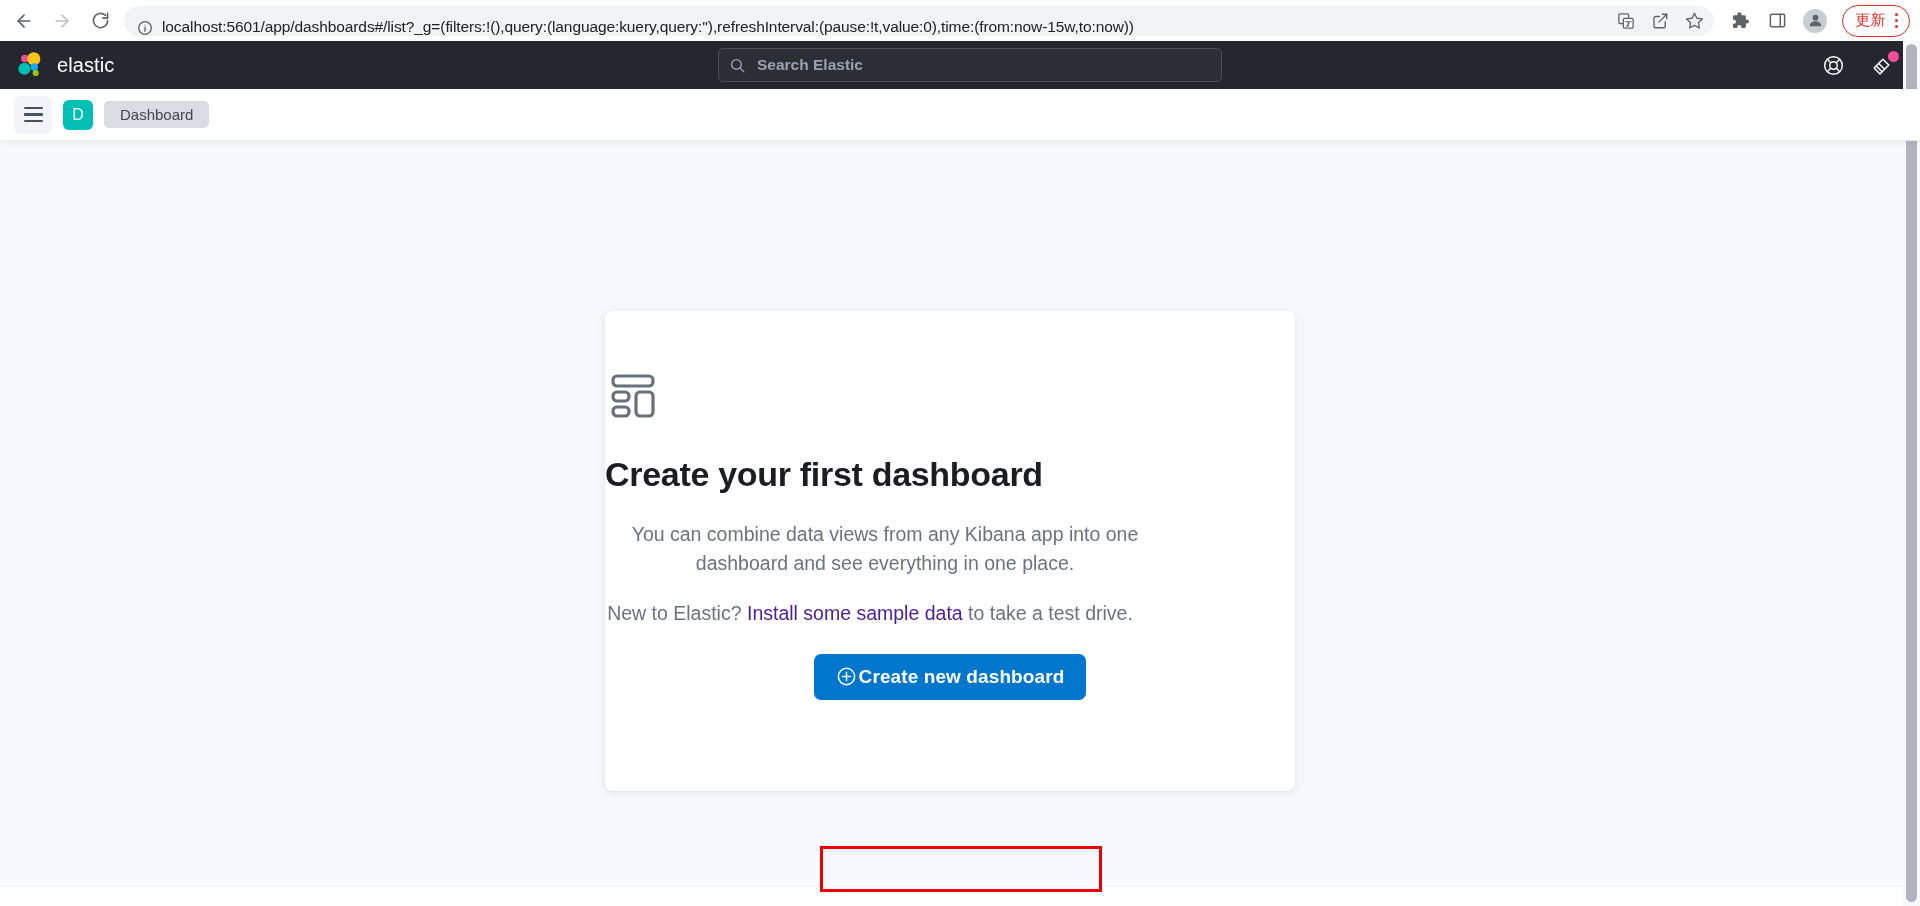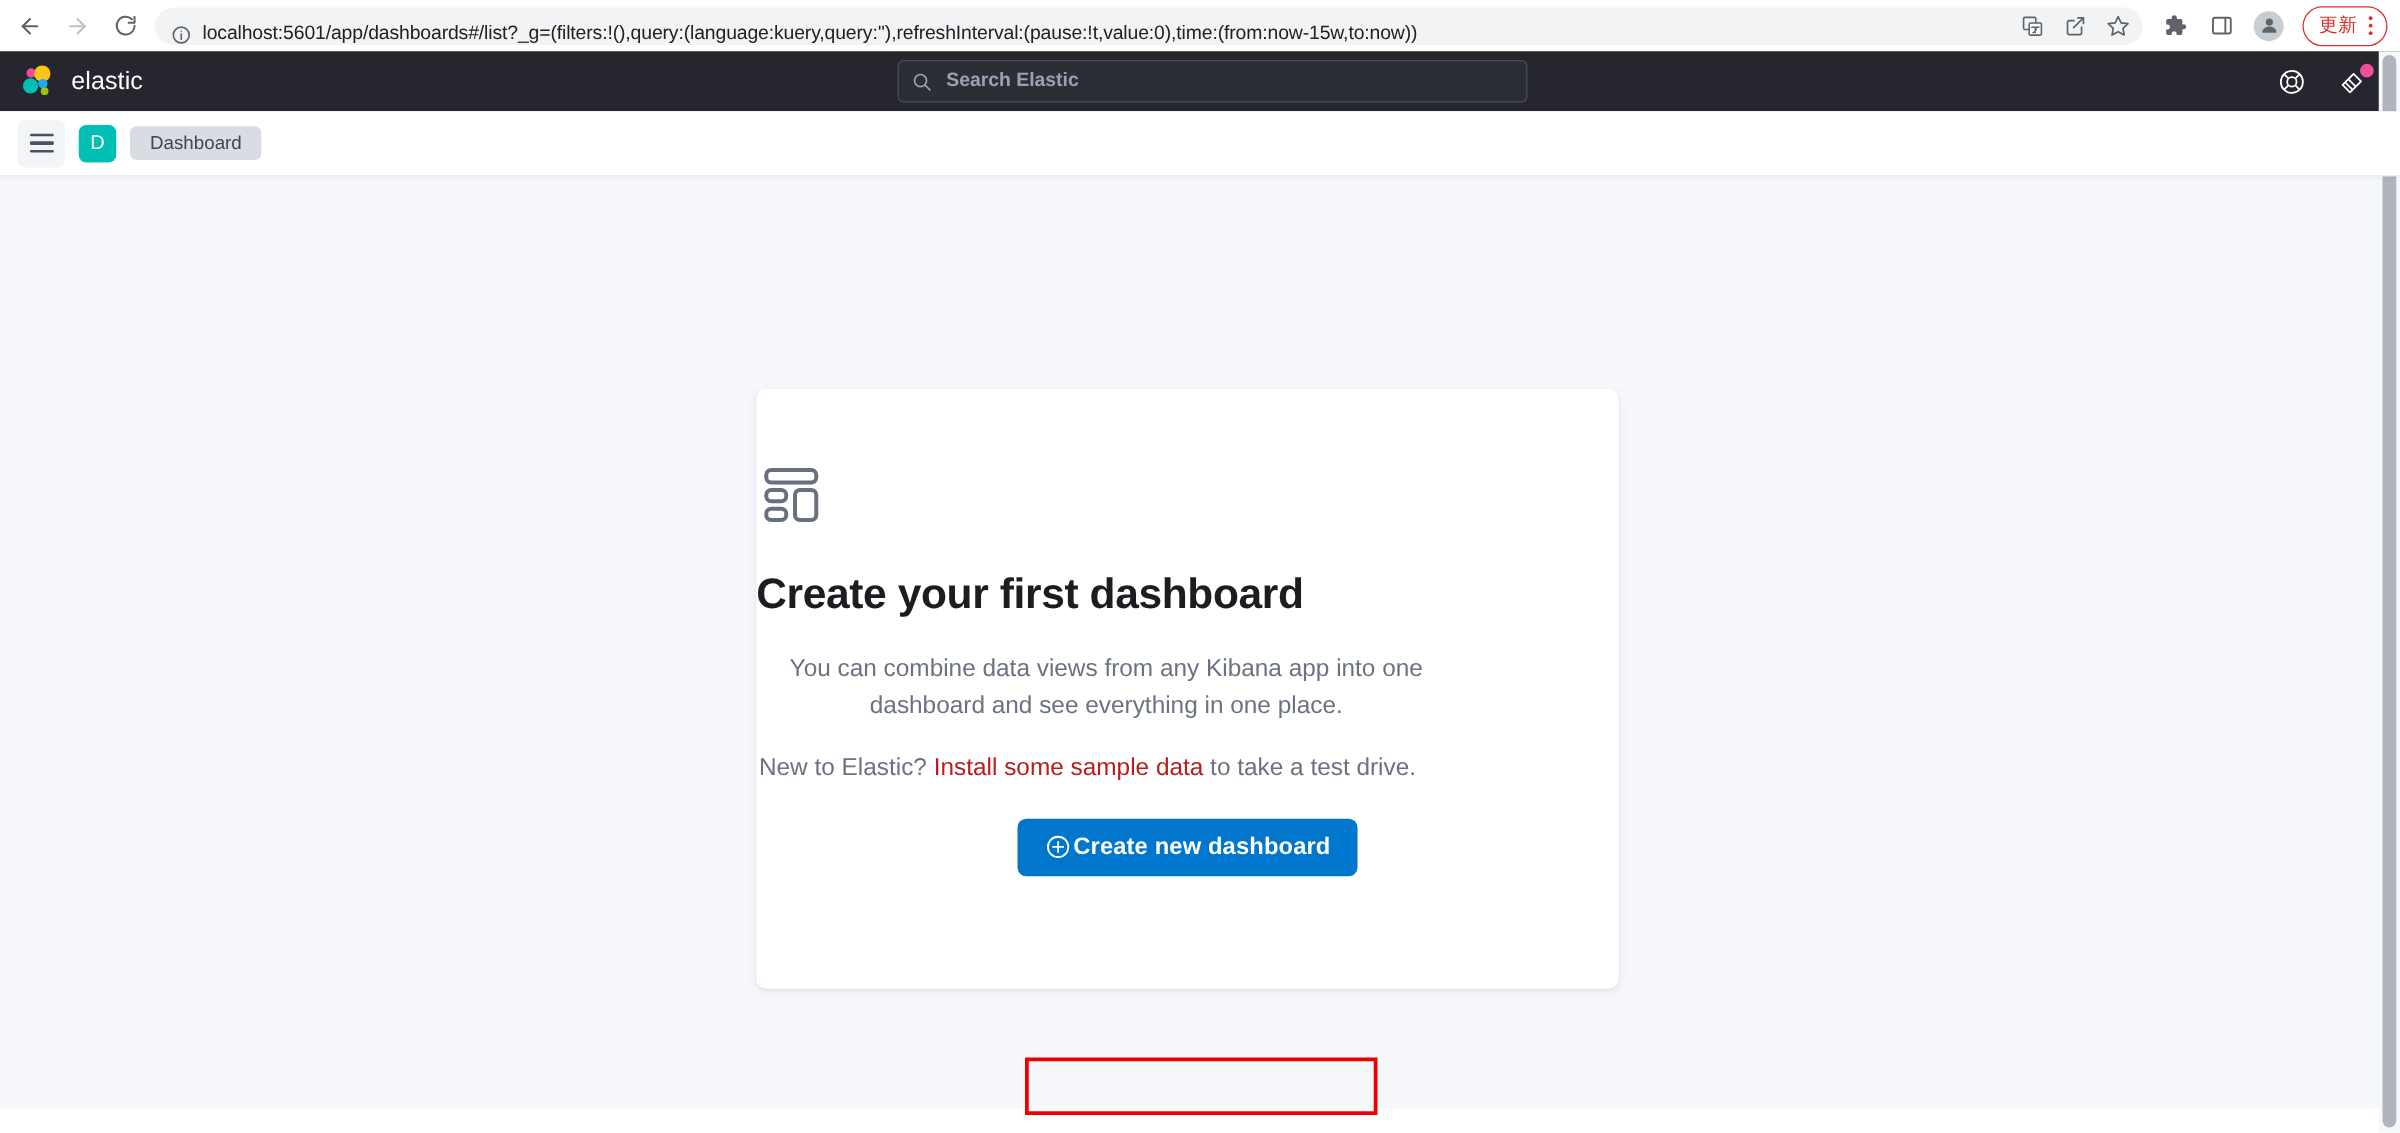--- a/index.html
+++ b/index.html
@@ -221,21 +221,21 @@
     color: #6b7280;
   }
   .card-desc2 {
     margin-top: 22px;
     width: 530px;
     text-align: center;
     font-size: 19.5px;
     line-height: 1.47;
     color: #6b7280;
   }
-  .sample-link { color: #b91c1c; text-decoration: none; }
+  .sample-link { color: #4c1d95; text-decoration: none; }
 
   .cta-row {
     margin-top: 26px;
     position: relative;
     display: flex;
     justify-content: center;
     width: 100%;
   }
   .cta-btn {
     background: #0077cc;

